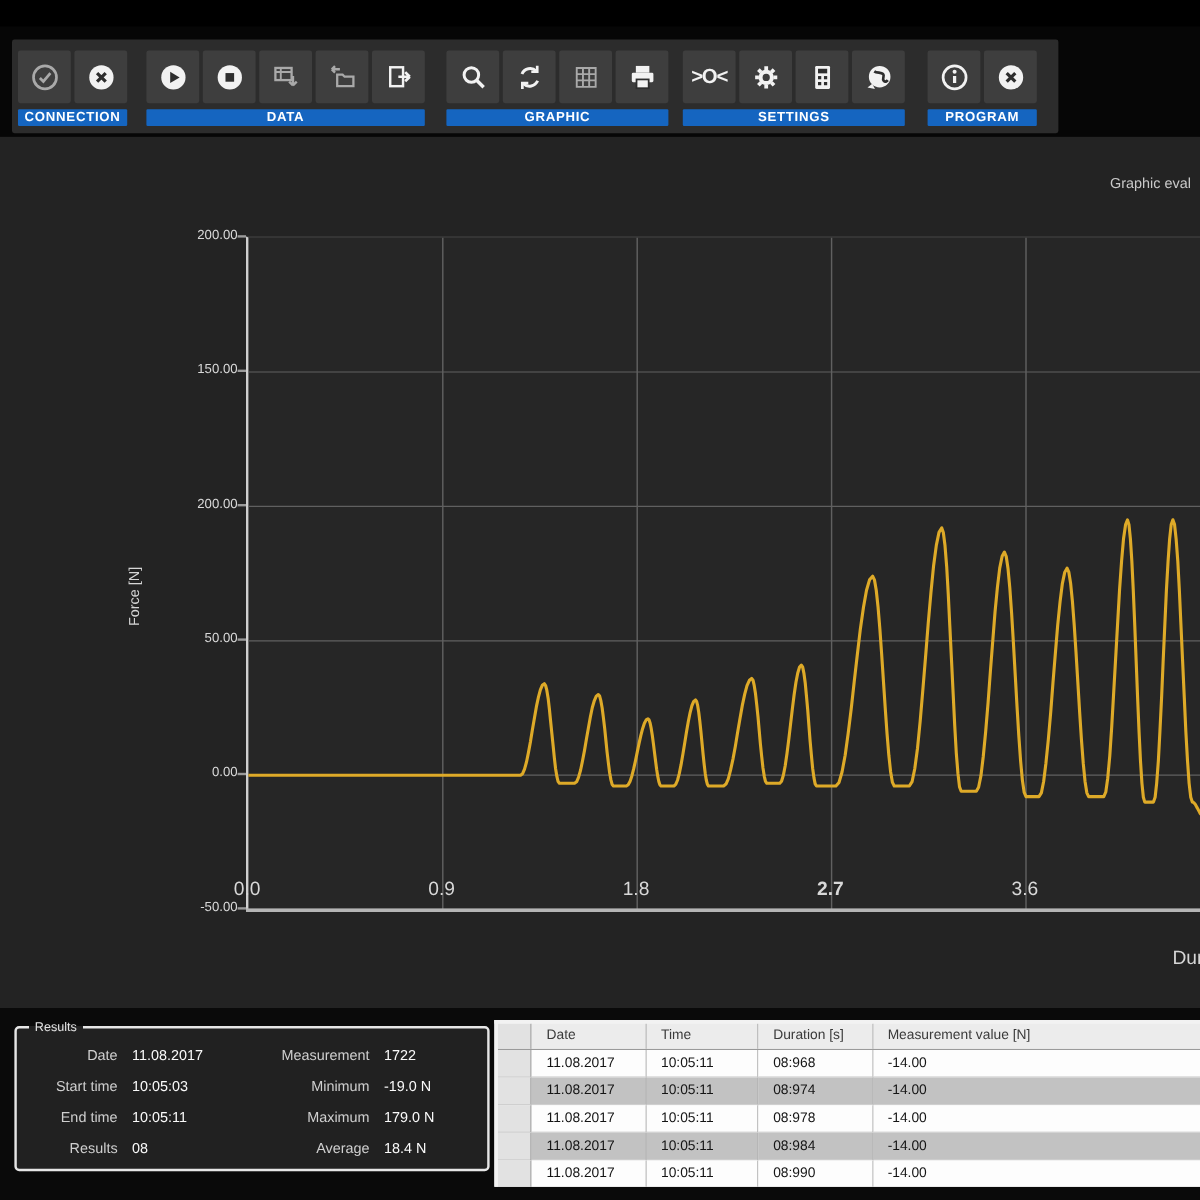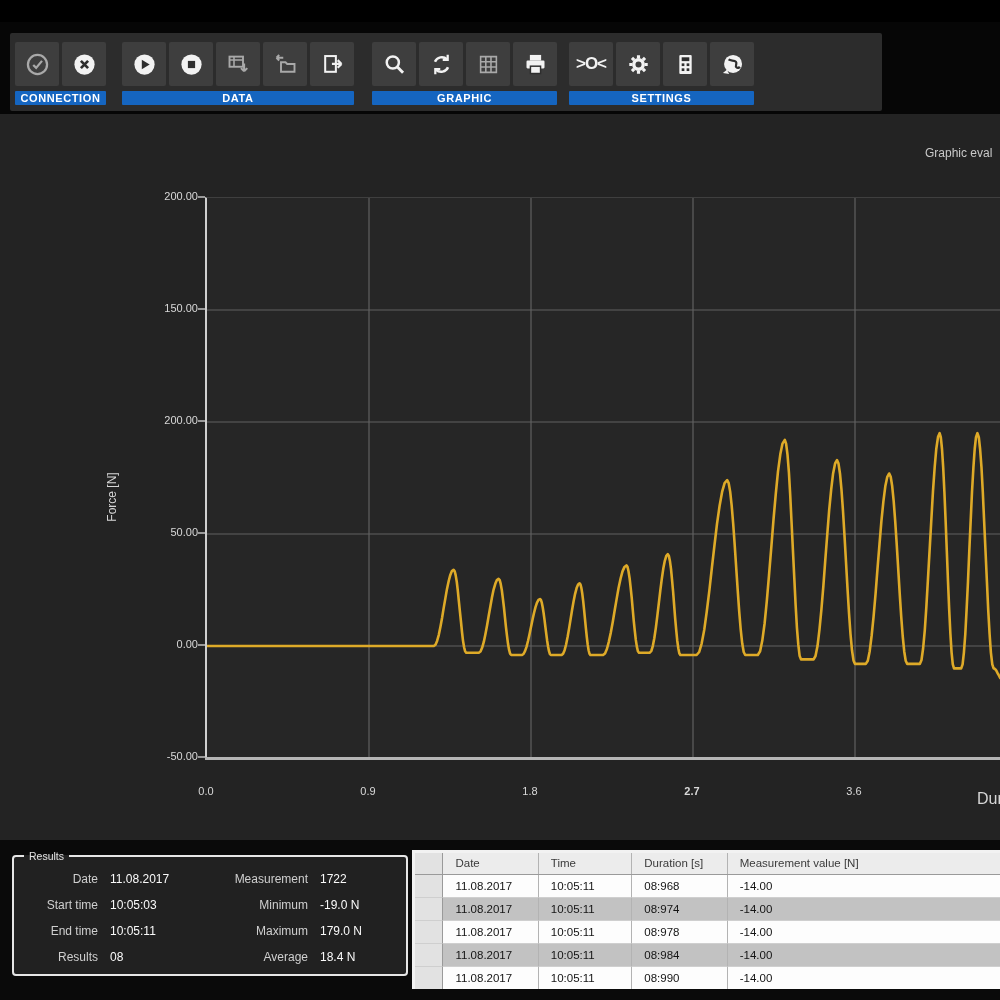--- a/index.html
+++ b/index.html
@@ -36,21 +36,21 @@
   .chart-region{position:absolute;left:0;top:114px;width:1000px;height:726px;background:#232323;overflow:hidden;}
   .chart-title{position:absolute;left:925px;top:32px;font-size:12px;color:#c9c9c9;white-space:nowrap;}
   .y-axis-title{position:absolute;left:72px;top:376px;transform:rotate(-90deg);transform-origin:center;
                 font-size:12px;color:#d6d6d6;white-space:nowrap;width:80px;text-align:center;}
   .plot{position:absolute;left:205px;top:83px;width:795px;height:560px;background:#262626;
         border-left:2px solid #cfcfcf;border-top:1px solid #3f3f3f;box-sizing:content-box;}
   .plot svg{display:block;overflow:hidden;}
   .x-axis-bar{position:absolute;left:205px;top:643px;width:795px;height:3px;background:#b5b5b5;}
   .y-tick-label{position:absolute;width:80px;text-align:right;font-size:11px;color:#d8d8d8;}
   .y-tick-mark{position:absolute;width:7px;height:2px;background:#9a9a9a;}
-  .x-tick-label{position:absolute;transform:translateX(-50%);font-size:11px;color:#d8d8d8;top:671px;}
+  .x-tick-label{position:absolute;transform:translateX(-50%);font-size:16px;color:#d8d8d8;top:619px;}
   .x-axis-title{position:absolute;left:977px;top:676px;font-size:16px;color:#d6d6d6;white-space:nowrap;}
 
   
   .bottom-zone{position:absolute;left:0;top:840px;width:1000px;height:160px;background:#0a0a0a;}
 
   fieldset.results{position:absolute;left:12px;top:10px;width:396px;height:126px;
           background:#212121;border:2px solid #e6e6e6;border-radius:4px;margin:0;padding:4px 0 0 0;box-sizing:border-box;}
   fieldset.results legend{margin-left:10px;padding:0 5px;font-size:10.5px;color:#e2e2e2;}
   .results-grid{display:grid;grid-template-columns:96px 100px 110px 1fr;grid-auto-rows:26px;align-items:center;}
   .res-label{text-align:right;padding-right:12px;font-size:12px;color:#cfcfcf;}
@@ -192,20 +192,38 @@
               <svg viewBox="0 0 24 24">
                 <circle cx="12.5" cy="11.5" r="8" fill="#f2f2f2"></circle>
                 <path d="M8.5 7.5c2 1.5 5 .5 6.5 2s-1 3.5.5 5 3-.5 3-.5" fill="none" stroke="#2e2e2e" stroke-width="2"></path>
                 <path d="M3.5 19.5l5.5 1-2-3.8z" fill="#f2f2f2"></path>
               </svg>
             </div>
           </div>
           <div class="tb-label">SETTINGS</div>
         </div>
         <div class="gap19"></div>
+        <div class="tb-group">
+          <div class="tb-buttons">
+            <div class="tb-btn">
+              <svg viewBox="0 0 24 24">
+                <circle cx="12" cy="12" r="8.5" fill="none" stroke="#f2f2f2" stroke-width="2"></circle>
+                <path d="M12 11v5.2" stroke="#f2f2f2" stroke-width="2.4"></path>
+                <circle cx="12" cy="7.8" r="1.5" fill="#f2f2f2"></circle>
+              </svg>
+            </div>
+            <div class="tb-btn">
+              <svg viewBox="0 0 24 24">
+                <circle cx="12" cy="12" r="9" fill="#f2f2f2"></circle>
+                <path d="M8.8 8.8l6.4 6.4M15.2 8.8l-6.4 6.4" stroke="#2e2e2e" stroke-width="2.4"></path>
+              </svg>
+            </div>
+          </div>
+          <div class="tb-label">PROGRAM</div>
+        </div>
       </div>
   </div>
 
   <div class="chart-region">
     <div class="chart-title">Graphic eval</div>
     <div class="y-axis-title">Force [N]</div>
     <div class="plot">
       <svg id="plot-svg" width="795" height="560" viewBox="0 0 795 560">
           <line x1="162" y1="0" x2="162" y2="560" stroke="#606060" stroke-width="1.2"></line>
           <line x1="324" y1="0" x2="324" y2="560" stroke="#606060" stroke-width="1.2"></line>

